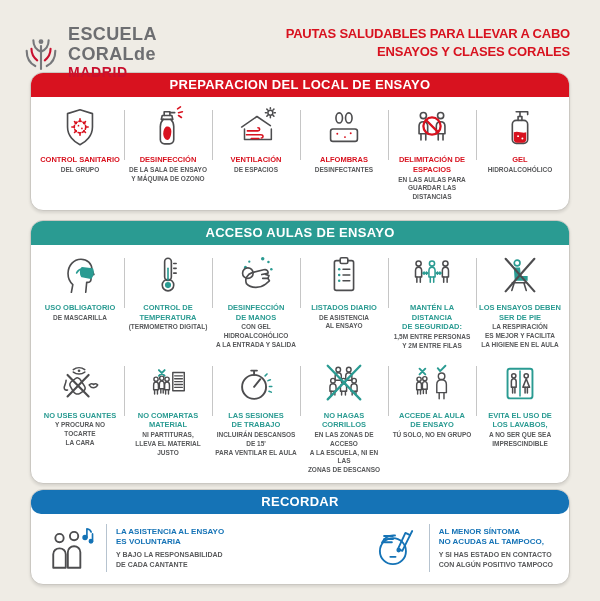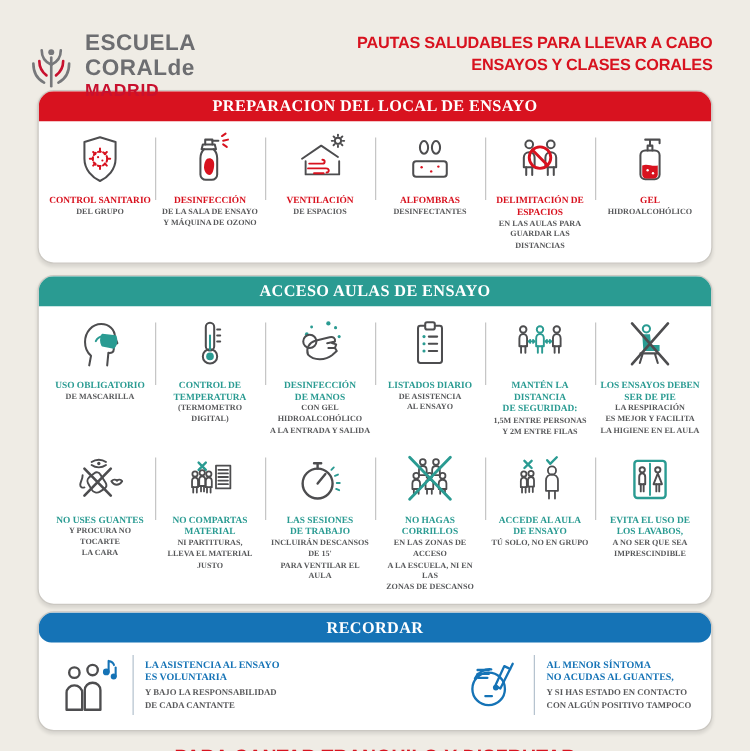--- a/index.html
+++ b/index.html
@@ -16,21 +16,21 @@
     padding:20px 30px 0 20px;height:66px;box-sizing:border-box;}
   .logo{display:flex;gap:6px;align-items:flex-start;}
   .logo-text{display:flex;flex-direction:column;line-height:1.1;padding-top:5px;}
   .logo-l1,.logo-l2{font-size:18px;color:#6d6e71;letter-spacing:.4px;font-weight:bold;}
   .logo-l3{font-size:14px;color:#c8102e;font-weight:bold;letter-spacing:.6px;}
   .title{text-align:right;color:#d8121f;font-weight:bold;font-size:13px;
     line-height:1.4;letter-spacing:-.2px;padding-top:5px;}
 
   
   .card{margin:0 30px;background:#fff;border:1px solid #cbc8c2;border-radius:13px;
-    box-shadow:0 2px 3px rgba(0,0,0,.10);overflow:hidden;font-family:Liberation Serif, serif;}
+    box-shadow:0 2px 3px rgba(0,0,0,.10);overflow:hidden;}
   .card-bar{height:24px;line-height:24px;text-align:center;color:#fff;
     font-weight:bold;font-size:13px;letter-spacing:.3px;}
   .bar-red{background:#d8121f;}
   .bar-teal{background:#2a9b92;}
   .bar-blue{background:#1573b6;border-radius:10px;}
   .card1{margin-top:6px;}
   .card2{margin-top:9px;}
   .card3{margin-top:5px;}
 
   
@@ -480,21 +480,21 @@
             <path d="M13.5 12.5h8.5M13.5 15.5h8.5M14 18.5h7"></path>
             <path d="M19.5 32.5h5"></path>
             <path d="M34 9.5l4.5 2.2-7.5 15-4-2z"></path>
             <circle cx="27.5" cy="26" r="2.2" fill="#1573b6" stroke="none"></circle>
             <path d="M38.5 11.7l2-4"></path>
           </svg>
         </span>
         <span class="rdivider"></span>
         <div class="rtext">
           <div class="rtitle">AL MENOR SÍNTOMA
-NO ACUDAS AL GUANTES,</div>
+NO ACUDAS AL TAMPOCO,</div>
           <div class="rsub">Y SI HAS ESTADO EN CONTACTO
 CON ALGÚN POSITIVO TAMPOCO</div>
         </div>
       </div>
 
     </div>
   </div>
 
   <div class="footer">PARA CANTAR TRANQUILO Y DISFRUTAR</div>
 

